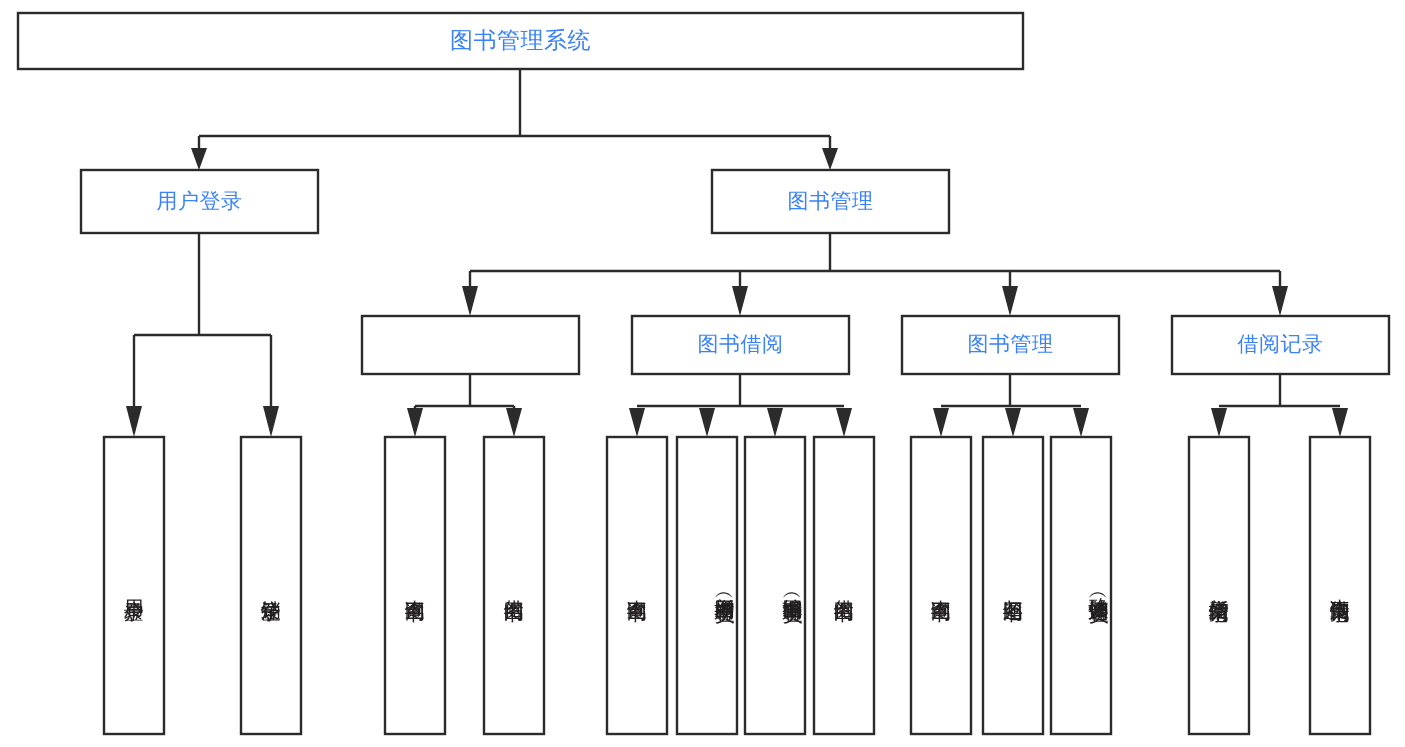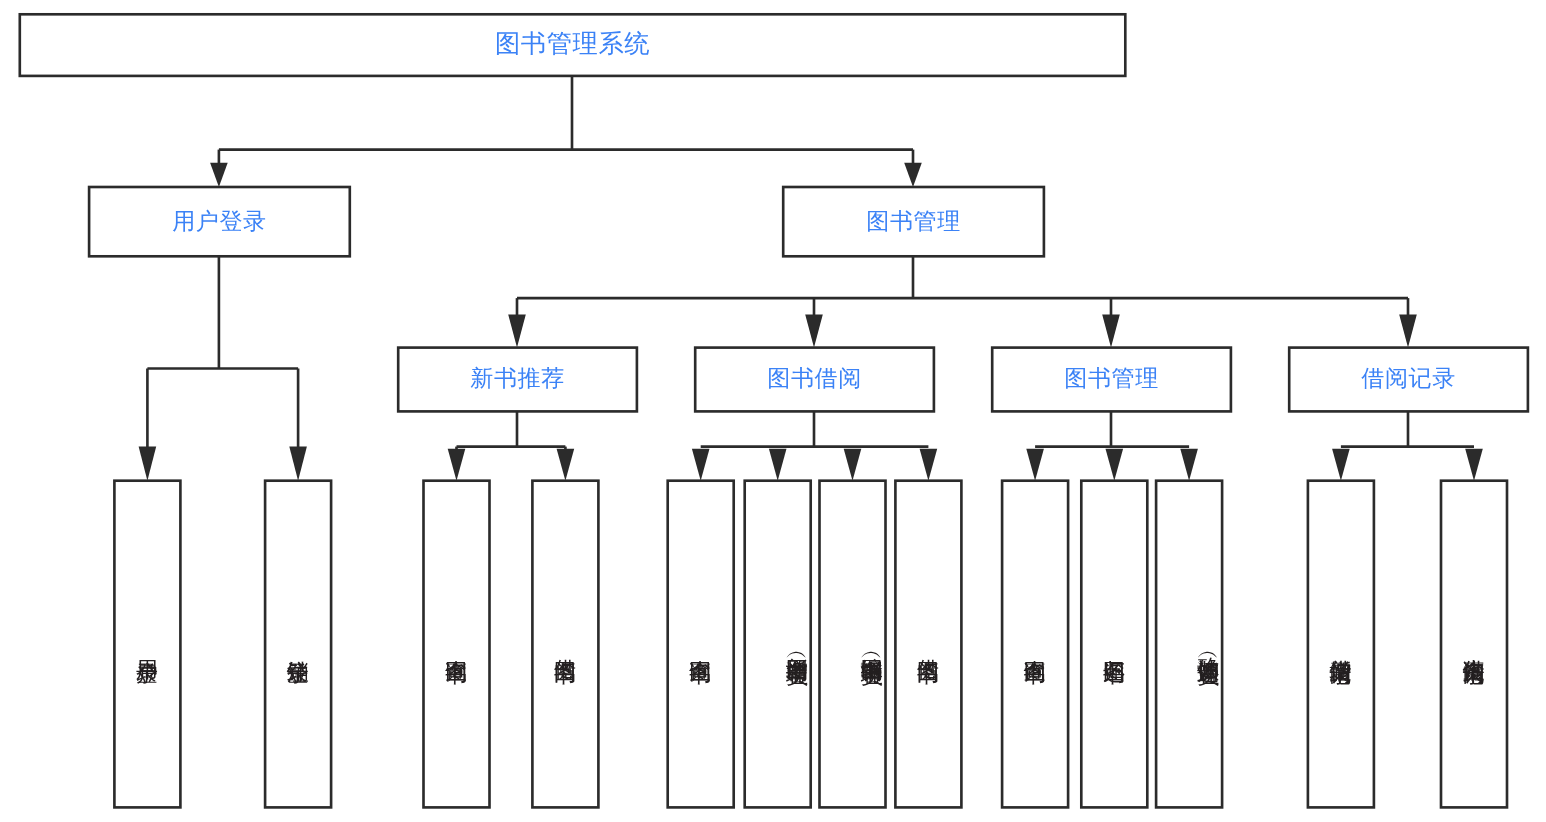--- a/index.html
+++ b/index.html
@@ -164,21 +164,20 @@
     <path class="edge-line" d="M 1219 406 L 1340 406"></path>
     <polygon class="arrow-head" points="1211,408 1227,408 1219,437"></polygon>
     <polygon class="arrow-head" points="1332,408 1348,408 1340,437"></polygon>
   </svg>
 
   <div class="node-label-h" style="left:18px; top:13px; width:1005px; height:56px; font-size:23px;">图书管理系统</div>
 
   <div class="node-label-h" style="left:81px; top:170px; width:237px; height:63px;">用户登录</div>
   <div class="node-label-h" style="left:712px; top:170px; width:237px; height:63px;">图书管理</div>
 
-  <div class="node-label-h" style="left:362px; top:316px; width:217px; height:58px;">新书推荐</div>
   <div class="node-label-h" style="left:632px; top:316px; width:217px; height:58px;border-radius:13px;">图书借阅</div>
   <div class="node-label-h" style="left:902px; top:316px; width:217px; height:58px;">图书管理</div>
   <div class="node-label-h" style="left:1172px; top:316px; width:217px; height:58px;text-align:right;">借阅记录</div>
 
   <div class="node-label-v v-center" style="left:104px; top:437px; width:60px; height:297px;">用户登录</div>
   <div class="node-label-v v-center" style="left:241px; top:437px; width:60px; height:297px;">注销登录</div>
 
   <div class="node-label-v v-center" style="left:385px; top:437px; width:60px; height:297px;">查询图书</div>
   <div class="node-label-v v-center" style="left:484px; top:437px; width:60px; height:297px;">借阅图书</div>
 

